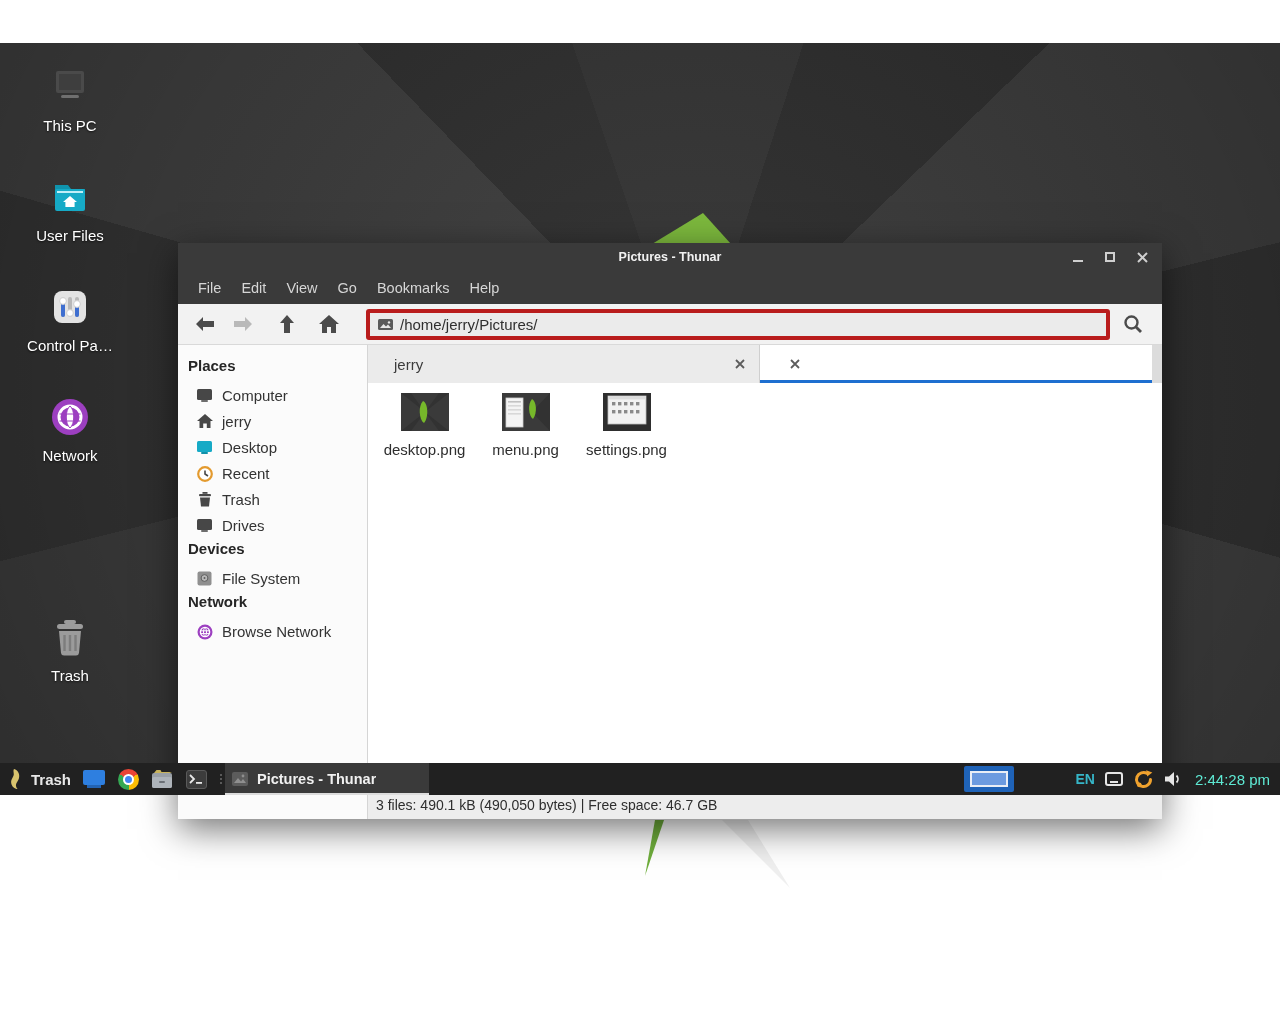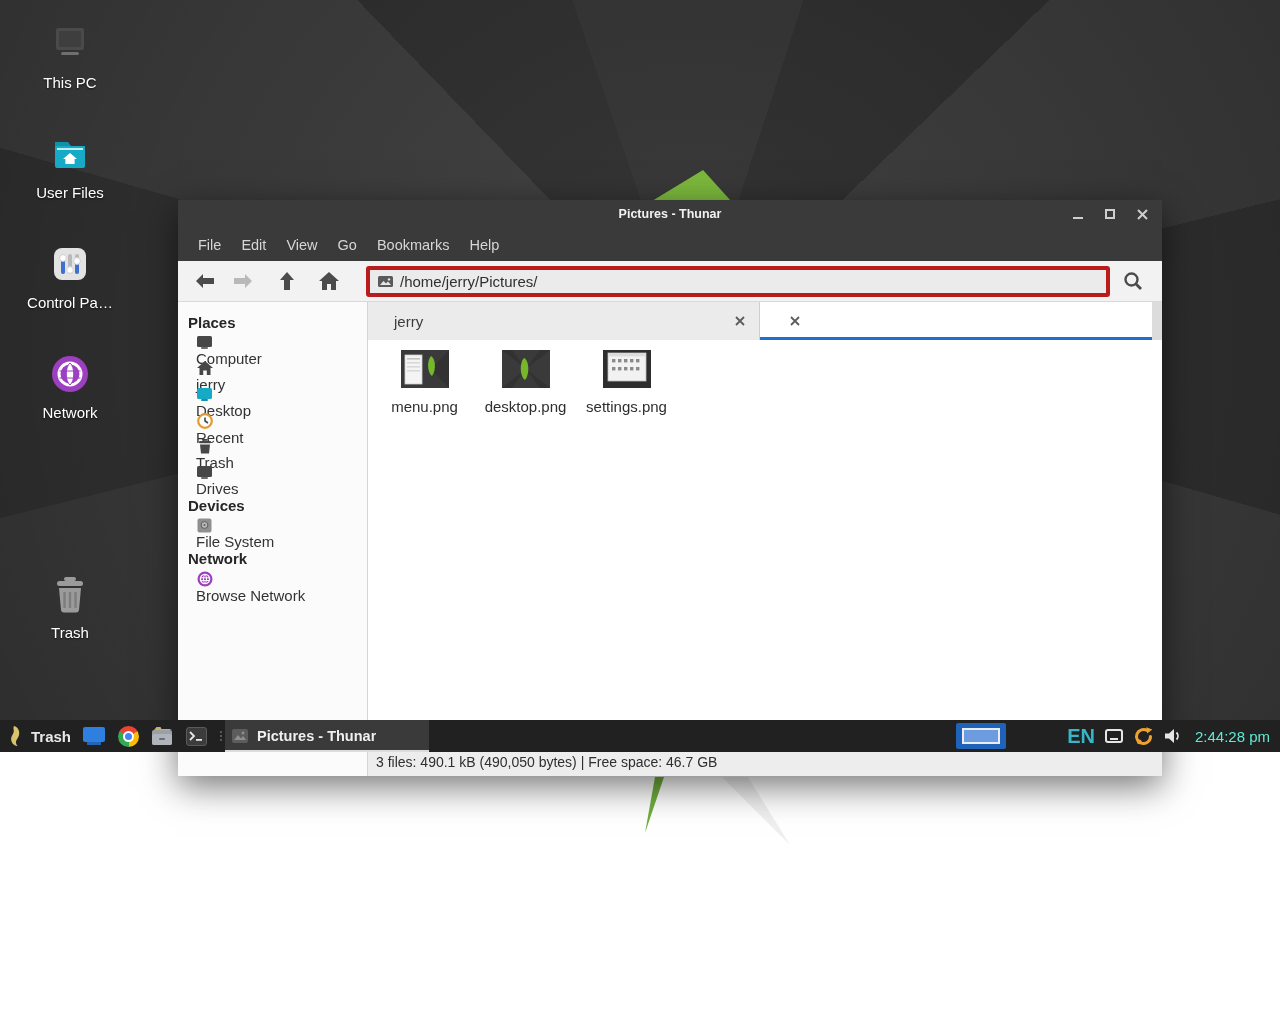--- a/index.html
+++ b/index.html
@@ -8,20 +8,21 @@
   
   .desktop {
     position:relative; width:1280px; height:752px; background:#323232;
     background-image:
       radial-gradient(circle at 54% 46%, rgba(255,255,255,0.04) 0%, rgba(0,0,0,0.10) 70%, rgba(0,0,0,0.22) 100%),
       conic-gradient(from 0deg at 54% 46%,
         #343434 0deg 18deg, #2d2d2d 18deg 46deg, #3a3a3a 46deg 76deg,
         #2f2f2f 76deg 106deg, #3b3b3b 106deg 140deg, #303030 140deg 170deg,
         #393939 170deg 200deg, #2e2e2e 200deg 226deg, #3b3b3b 226deg 256deg,
         #323232 256deg 286deg, #3d3d3d 286deg 316deg, #2f2f2f 316deg 341deg, #343434 341deg 360deg);
+    margin-top: 43px;
   }
   .wp-shape { position:absolute; pointer-events:none; }
 
   
   .dicon { position:absolute; left:18px; width:104px; text-align:center; cursor:default; }
   .dicon .dic { width:44px; height:44px; margin:0 auto; display:flex; align-items:center; justify-content:center; }
   .dicon .dlabel { margin-top:8px; color:#ffffff; font-size:15px; text-shadow:0 1px 2px rgba(0,0,0,0.7); }
 
   
   .window { position:absolute; left:178px; top:200px; width:984px; height:576px;
@@ -36,21 +37,21 @@
 
   .toolbar { height:41px; background:#f2f2f2; border-bottom:1px solid #d9d9d9; display:flex; align-items:center; padding:0 12px; flex:0 0 41px; }
   .nav-btn { width:30px; height:30px; display:flex; align-items:center; justify-content:center; margin-right:8px; cursor:pointer; }
   .pathbar { flex:1; height:31px; background:#ebebeb; border:4px solid #b91c1c; border-radius:3px; display:flex; align-items:center; padding:0 8px; margin:0 6px 0 14px; }
   .pathbar .ptext { color:#2f2f2f; font-size:15px; margin-left:7px; white-space:nowrap; }
   .search-btn { width:34px; height:32px; display:flex; align-items:center; justify-content:center; cursor:pointer; }
 
   .win-body { flex:1; display:flex; min-height:0; }
   .sidebar { width:190px; background:#fbfbfb; border-right:1px solid #d5d5d5; padding-top:6px; overflow:hidden; }
   .side-header { font-weight:bold; color:#262626; font-size:15px; padding:6px 0 4px 10px; }
-  .side-item { display:flex; align-items:flex-start; height:26px; padding-left:18px; cursor:pointer; color:#333; font-size:15px;flex-direction:column; }
+  .side-item { display:flex; align-items:flex-end; height:26px; padding-left:18px; cursor:pointer; color:#333; font-size:15px; }
   .side-item .sic { width:17px; height:17px; margin-right:9px; display:flex; align-items:center; justify-content:center; }
 
   .rightpane { flex:1; display:flex; flex-direction:column; min-width:0; }
   .tabbar { height:38px; background:#dcdcdc; display:flex; flex:0 0 38px; }
   .tab { width:392px; display:flex; align-items:center; padding:0 10px 0 26px; font-size:15px; cursor:pointer; position:relative; }
   .tab .tlabel { flex:1; }
   .tab-close { width:18px; height:18px; display:flex; align-items:center; justify-content:center; cursor:pointer; }
   .tab.inactive { background:#ebebeb; color:#3c3c3c; border-right:1px solid #cfcfcf; }
   .tab.active { background:#ffffff; color:#1c1c1c; }
   .tab.active::after { content:""; position:absolute; left:0; right:0; bottom:0; height:3px; background:#1e6fd0; }
@@ -70,21 +71,21 @@
   .tb-launcher { width:34px; height:32px; display:flex; align-items:center; justify-content:center; cursor:pointer; }
   .tb-handle { width:8px; height:32px; display:flex; flex-direction:column; align-items:center; justify-content:center; gap:2px; margin-left:4px; }
   .tb-handle i { width:2px; height:2px; background:#6d6d6d; border-radius:50%; }
   .tb-task { height:32px; width:204px; background:#3a3a3a; display:flex; align-items:center; padding-left:6px; cursor:pointer; position:relative; }
   .tb-task::after { content:""; position:absolute; left:0; right:0; bottom:0; height:2px; background:#dcdcdc; }
   .tb-task-label { color:#f0f0f0; font-size:14.5px; font-weight:bold; margin-left:8px; white-space:nowrap; overflow:hidden; }
   .tb-right { margin-left:auto; display:flex; align-items:center; height:32px; }
   .ws-switch { width:50px; height:26px; background:#1f63b8; border-radius:2px; margin-right:56px; display:flex; align-items:center; justify-content:center; cursor:pointer; }
   .ws-switch .ws-inner { width:38px; height:16px; background:#6c9be0; border:2px solid #e9eef6; }
   .tray-item { display:flex; align-items:center; justify-content:center; height:32px; padding:0 5px; cursor:pointer; }
-  .tray-lang { color:#36b6c8; font-size:20px; font-weight:bold; }
+  .tray-lang { color:#36b6c8; font-size:14px; font-weight:bold; }
   .tb-clock { color:#5eead4; font-size:15px; padding:0 10px 0 8px; cursor:pointer; }
 </style>
 </head>
 <body>
 
 <div class="desktop">
 
   <svg class="wp-shape" style="left:640px; top:168px;" width="100" height="33">
     <polygon points="12,33 63,2 91,33" fill="#7cb83d"></polygon>
   </svg>
@@ -326,37 +327,37 @@
                   <path d="M1 1 L9 9 M9 1 L1 9" stroke="#5c5c5c" stroke-width="1.8"></path>
                 </svg>
               </span>
           </div>
         </div>
 
         <div class="filearea">
           <div class="file-item">
             <svg class="file-thumb" viewBox="0 0 48 38">
               <rect x="0" y="0" width="48" height="38" fill="#3a3a3a"></rect>
+              <path d="M0 0 L24 19 L10 0z M48 0 L24 19 L38 0z M0 38 L24 19 L10 38z M48 38 L24 19 L38 38z" fill="#323232"></path>
+              <path d="M22 8 c5 2 6 16 1 22 c-5 -3 -6 -17 -1 -22z" fill="#76b82a"></path>
+            </svg>
+            <div class="file-name">desktop.png</div>
+          </div>
+          <div class="file-item">
+            <svg class="file-thumb" viewBox="0 0 48 38">
+              <rect x="0" y="0" width="48" height="38" fill="#3a3a3a"></rect>
               <path d="M48 0 L30 19 L48 38z" fill="#323232"></path>
               <path d="M30 6 c4.5 2 5.5 14 1 20 c-4.5 -3 -5.5 -15 -1 -20z" fill="#76b82a"></path>
               <rect x="4" y="5" width="17" height="29" fill="#f4f4f4" stroke="#cfcfcf" stroke-width="0.8"></rect>
               <rect x="6" y="8" width="13" height="1.6" fill="#c2c2c2"></rect>
                 <rect x="6" y="12" width="13" height="1.6" fill="#d8d8d8"></rect>
                 <rect x="6" y="16" width="13" height="1.6" fill="#d8d8d8"></rect>
                 <rect x="6" y="20" width="13" height="1.6" fill="#d8d8d8"></rect>
             </svg>
             <div class="file-name">menu.png</div>
-          </div>
-          <div class="file-item">
-            <svg class="file-thumb" viewBox="0 0 48 38">
-              <rect x="0" y="0" width="48" height="38" fill="#3a3a3a"></rect>
-              <path d="M0 0 L24 19 L10 0z M48 0 L24 19 L38 0z M0 38 L24 19 L10 38z M48 38 L24 19 L38 38z" fill="#323232"></path>
-              <path d="M22 8 c5 2 6 16 1 22 c-5 -3 -6 -17 -1 -22z" fill="#76b82a"></path>
-            </svg>
-            <div class="file-name">desktop.png</div>
           </div>
           <div class="file-item">
             <svg class="file-thumb" viewBox="0 0 48 38">
               <rect x="0" y="0" width="48" height="38" fill="#2e2e2e"></rect>
               <rect x="5" y="3" width="38" height="28" fill="#f2f2f2" stroke="#bdbdbd" stroke-width="0.8"></rect>
               <rect x="5" y="3" width="38" height="3.4" fill="#dcdcdc"></rect>
               <g fill="#8a8a8a">
                 <rect x="9" y="9" width="3.4" height="3.4"></rect>
                   <rect x="15" y="9" width="3.4" height="3.4"></rect>
                   <rect x="21" y="9" width="3.4" height="3.4"></rect>

